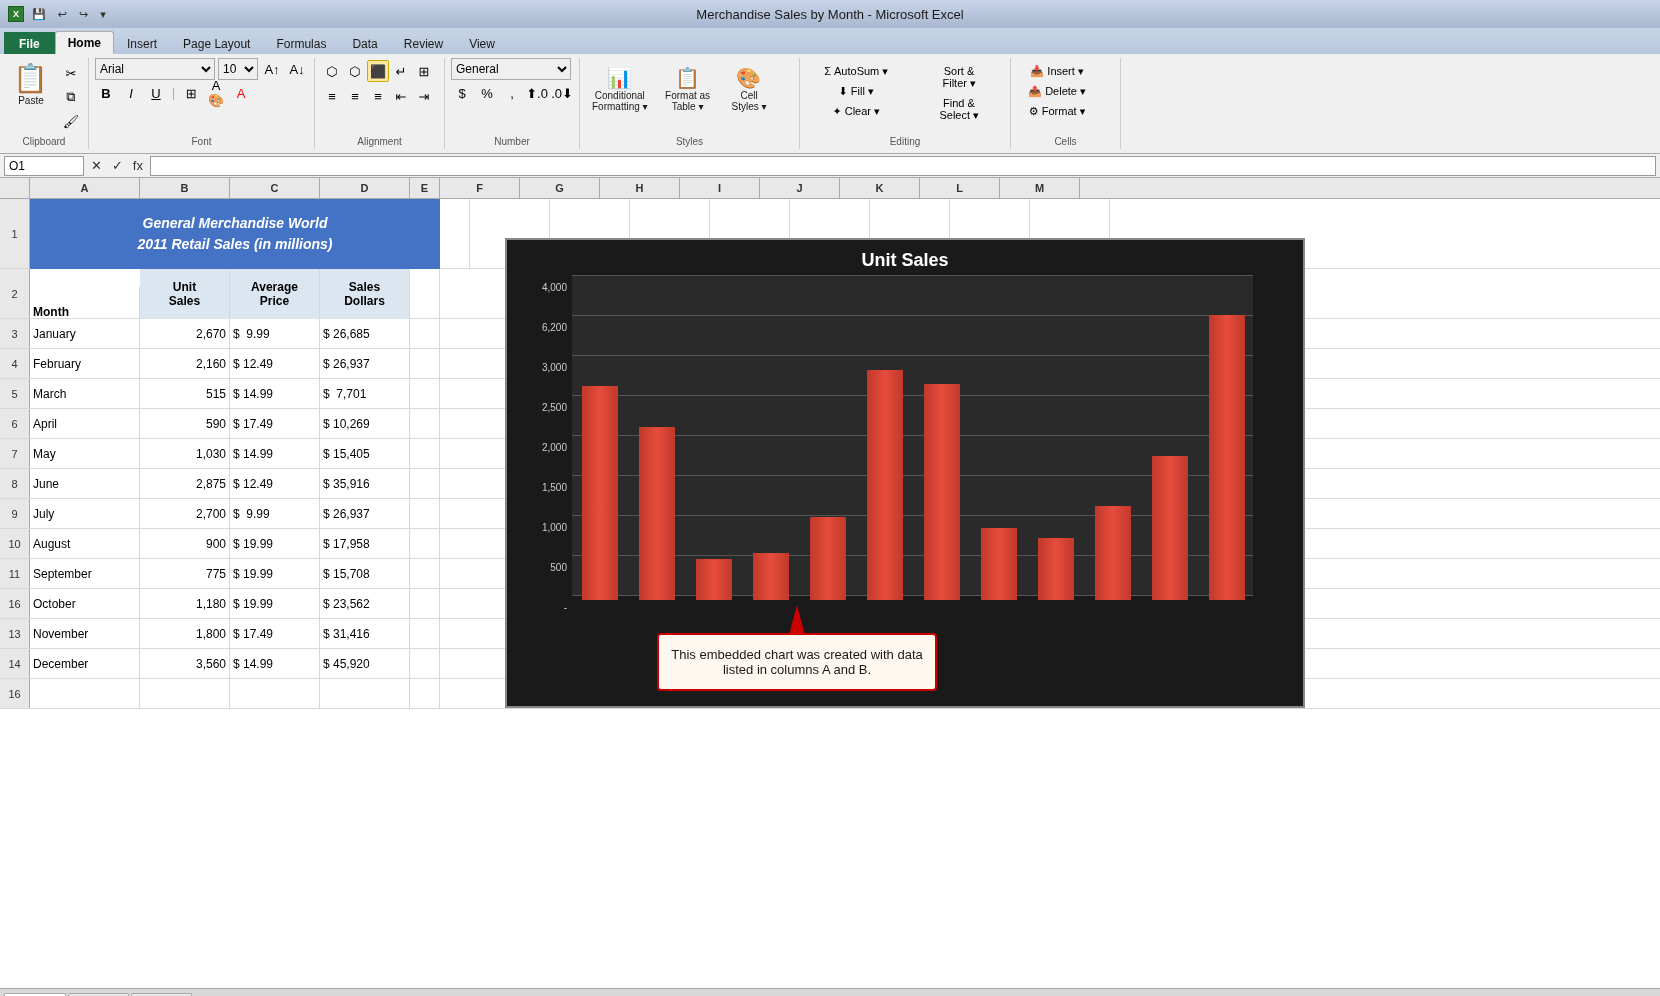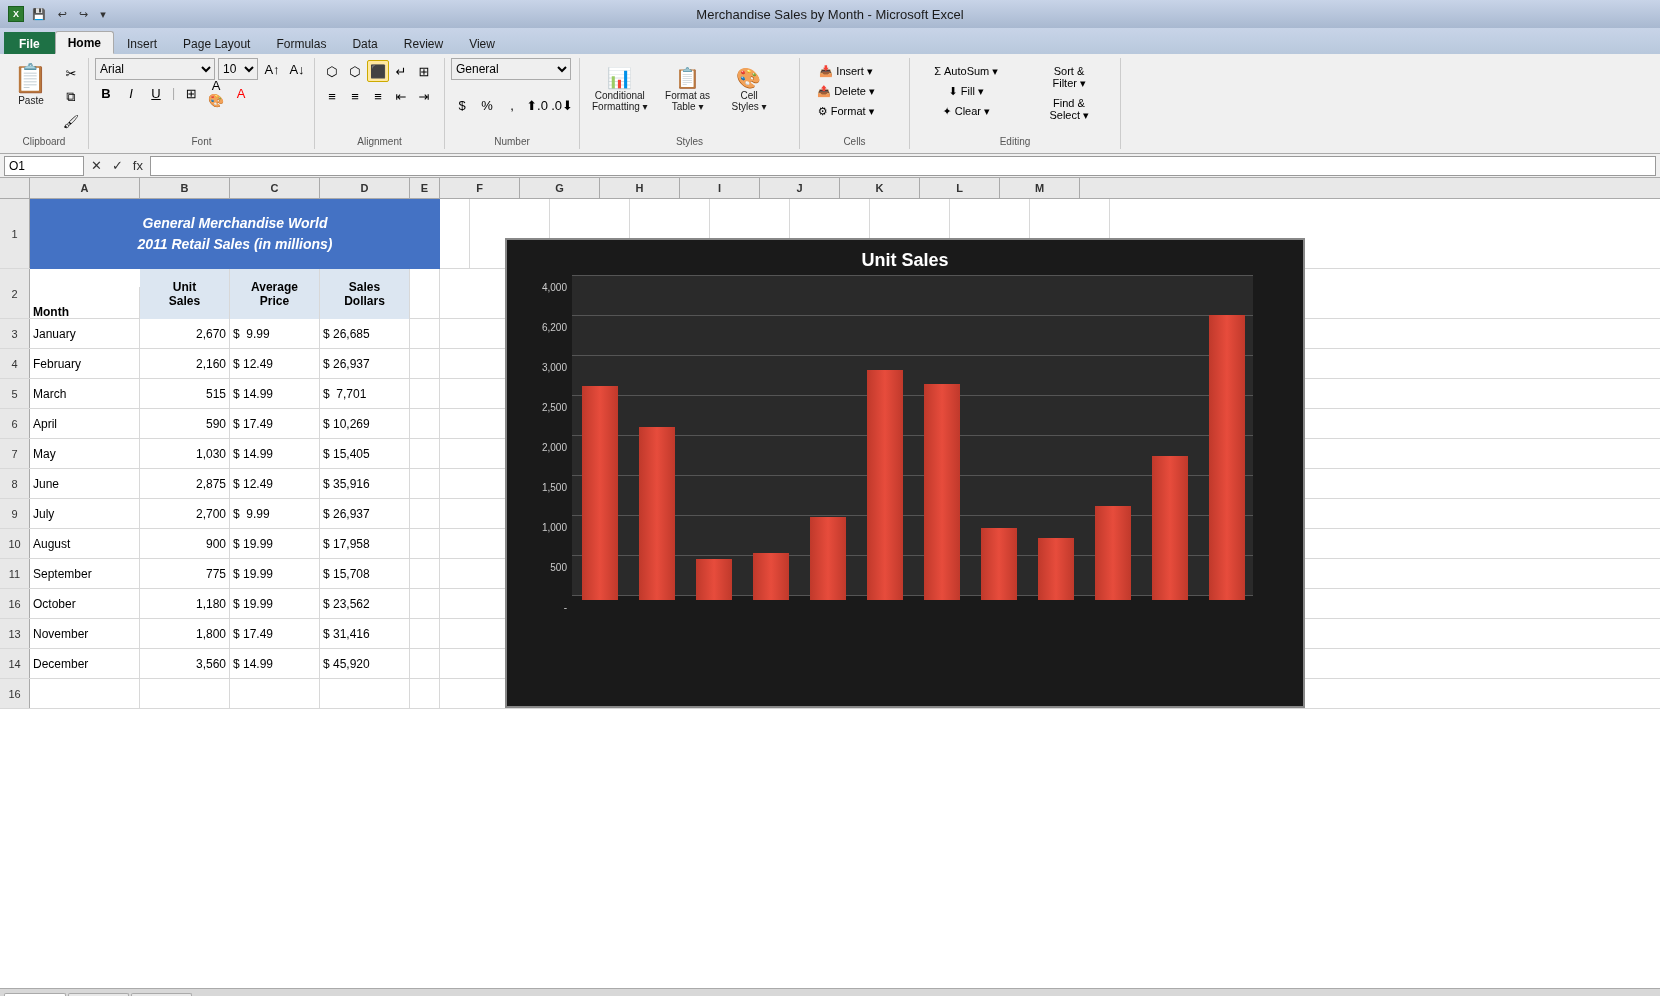--- a/index.html
+++ b/index.html
@@ -413,21 +413,21 @@
           <button class="small-icon-btn">⇤</button>
           <button class="small-icon-btn">⇥</button>
         </div>
       </div>
     </div>
     <span class="ribbon-group-label">Alignment</span>
   </div>
 
   <div class="ribbon-group" style="min-width:120px">
     <div class="ribbon-group-content">
-      <div style="display:flex;flex-direction:column;gap:14px">
+      <div style="display:flex;flex-direction:column;gap:2px">
         <select class="number-format-select">
           <option>General</option>
           <option>Number</option>
           <option>Currency</option>
         </select>
         <div class="font-row">
           <button class="small-icon-btn">$</button>
           <button class="small-icon-btn">%</button>
           <button class="small-icon-btn">,</button>
           <button class="small-icon-btn">⬆.0</button>
@@ -451,50 +451,50 @@
         </button>
         <button class="ribbon-btn" style="min-width:55px;font-size:10px">
           <span style="font-size:20px">🎨</span>
           <span>Cell<br>Styles ▾</span>
         </button>
       </div>
     </div>
     <span class="ribbon-group-label">Styles</span>
   </div>
 
+  <div class="ribbon-group" style="min-width:130px">
+    <div class="ribbon-group-content">
+      <div style="display:flex;flex-direction:column;gap:1px;padding-top:4px">
+        <button class="ribbon-btn-small" style="width:100px;padding:2px 4px;font-size:11px">Σ AutoSum ▾</button>
+        <button class="ribbon-btn-small" style="width:100px;padding:2px 4px;font-size:11px">⬇ Fill ▾</button>
+        <button class="ribbon-btn-small" style="width:100px;padding:2px 4px;font-size:11px">✦ Clear ▾</button>
+      </div>
+      <div style="display:flex;flex-direction:column;gap:1px;padding-top:4px;padding-left:4px">
+        <button class="ribbon-btn-small" style="width:90px;padding:2px 4px;font-size:11px">Sort &amp;<br>Filter ▾</button>
+        <button class="ribbon-btn-small" style="width:90px;padding:2px 4px;font-size:11px">Find &amp;<br>Select ▾</button>
+      </div>
+    </div>
+    <span class="ribbon-group-label">Editing</span>
+  </div>
+
   <div class="ribbon-group" style="min-width:110px">
     <div class="ribbon-group-content">
       <div style="display:flex;flex-direction:column;gap:1px;padding-top:4px">
         <button class="ribbon-btn-small" style="width:80px;padding:2px 4px;font-size:11px">
           <span>📥 Insert ▾</span>
         </button>
         <button class="ribbon-btn-small" style="width:80px;padding:2px 4px;font-size:11px">
           <span>📤 Delete ▾</span>
         </button>
         <button class="ribbon-btn-small" style="width:80px;padding:2px 4px;font-size:11px">
           <span>⚙ Format ▾</span>
         </button>
       </div>
     </div>
     <span class="ribbon-group-label">Cells</span>
-  </div>
-
-  <div class="ribbon-group" style="min-width:130px">
-    <div class="ribbon-group-content">
-      <div style="display:flex;flex-direction:column;gap:1px;padding-top:4px">
-        <button class="ribbon-btn-small" style="width:100px;padding:2px 4px;font-size:11px">Σ AutoSum ▾</button>
-        <button class="ribbon-btn-small" style="width:100px;padding:2px 4px;font-size:11px">⬇ Fill ▾</button>
-        <button class="ribbon-btn-small" style="width:100px;padding:2px 4px;font-size:11px">✦ Clear ▾</button>
-      </div>
-      <div style="display:flex;flex-direction:column;gap:1px;padding-top:4px;padding-left:4px">
-        <button class="ribbon-btn-small" style="width:90px;padding:2px 4px;font-size:11px">Sort &amp;<br>Filter ▾</button>
-        <button class="ribbon-btn-small" style="width:90px;padding:2px 4px;font-size:11px">Find &amp;<br>Select ▾</button>
-      </div>
-    </div>
-    <span class="ribbon-group-label">Editing</span>
   </div>
 </div>
 
 <div class="formula-bar">
   <input type="text" class="name-box" value="O1" style="">
   <button class="formula-btn">✕</button>
   <button class="formula-btn">✓</button>
   <button class="formula-btn">fx</button>
   <input type="text" class="formula-input" value="" style="">
 </div>
@@ -829,20 +829,24 @@
       <text x="256" y="350" transform="rotate(-45,256,340)" fill="#ccc" font-size="11" text-anchor="end">May</text>
       <text x="313" y="350" transform="rotate(-45,313,340)" fill="#ccc" font-size="11" text-anchor="end">June</text>
       <text x="370" y="350" transform="rotate(-45,370,340)" fill="#ccc" font-size="11" text-anchor="end">July</text>
       <text x="427" y="350" transform="rotate(-45,427,340)" fill="#ccc" font-size="11" text-anchor="end">August</text>
       <text x="484" y="350" transform="rotate(-45,484,340)" fill="#ccc" font-size="11" text-anchor="end">September</text>
       <text x="541" y="350" transform="rotate(-45,541,340)" fill="#ccc" font-size="11" text-anchor="end">October</text>
       <text x="598" y="350" transform="rotate(-45,598,340)" fill="#ccc" font-size="11" text-anchor="end">November</text>
       <text x="655" y="350" transform="rotate(-45,655,340)" fill="#ccc" font-size="11" text-anchor="end">December</text>
     </svg>
 
+    <div class="annotation-box" style="bottom:15px;left:150px">
+      <div class="annotation-arrow"></div>
+      <span>This embedded chart was created with data listed in columns A and B.</span>
+    </div>
   </div>
 </div>
 
 <div class="sheet-tabs-bar">
   <div class="sheet-tab active">Sheet1</div>
   <div class="sheet-tab">Sheet2</div>
   <div class="sheet-tab">Sheet3</div>
 </div>
 
 </body></html>

